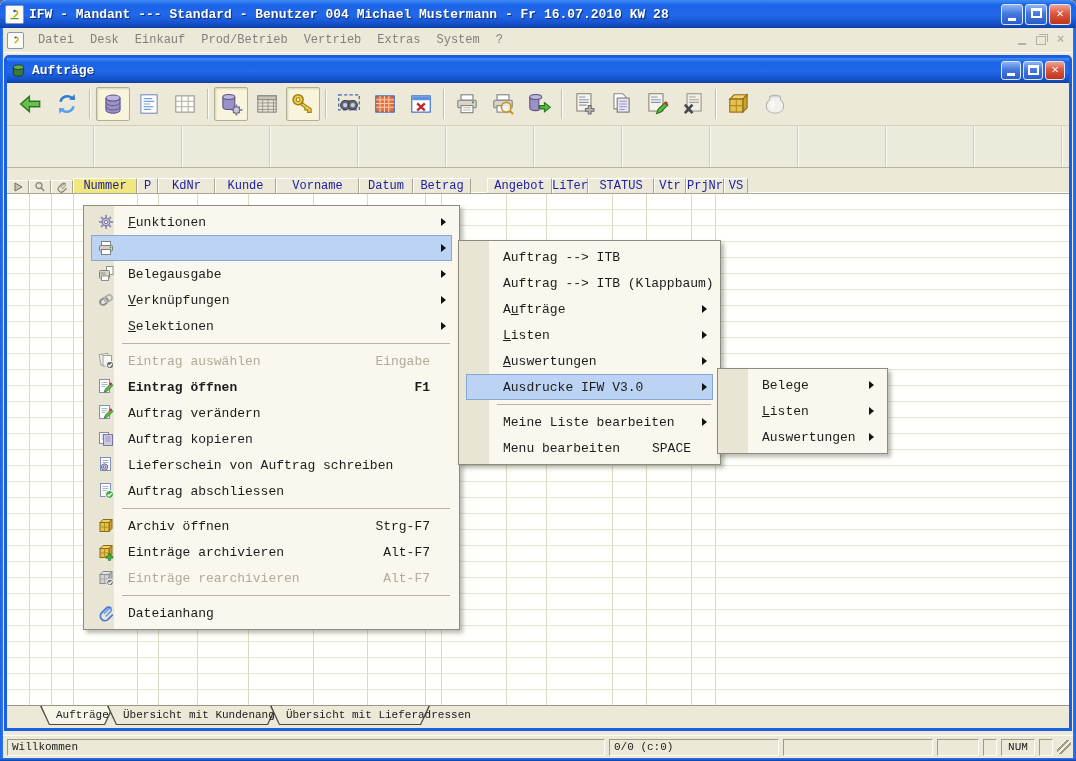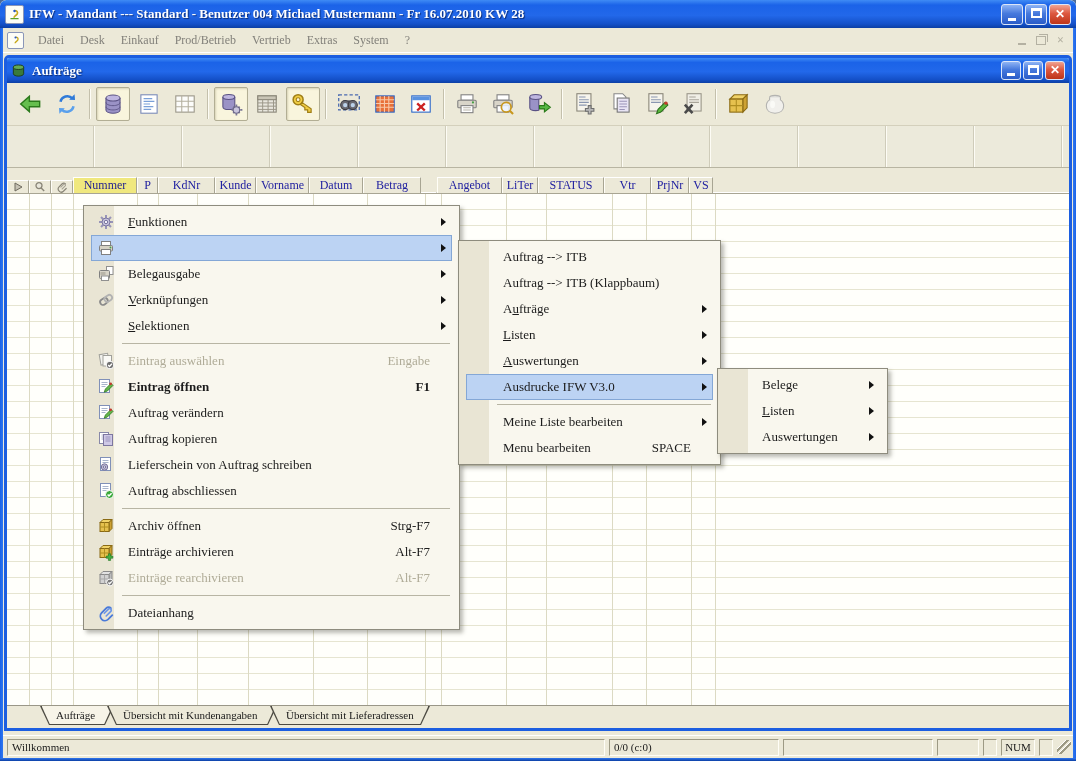--- a/index.html
+++ b/index.html
@@ -1,18 +1,18 @@
 <!DOCTYPE html>
 <html><head>
 <meta charset="utf-8">
 <style>
   html,body{margin:0;padding:0;background:#4a6a9a;}
   .screen{
     position:relative;width:1076px;height:761px;overflow:hidden;
-    font-family:Liberation Serif, serif;background:#ece9d8;
+    font-family:Liberation Mono, monospace;background:#ece9d8;
     border-radius:6px 6px 0 0;
   }
   
   .titlebar{
     position:absolute;left:0;top:0;width:100%;height:28px;
     background:linear-gradient(180deg,#3f8bf5 0%,#1b63e8 18%,#2268ea 55%,#1450c8 86%,#0c3fa4 100%);
     border-radius:6px 6px 0 0;display:flex;align-items:center;box-sizing:border-box;padding:0 5px;
   }
   .titlebar .ttext{color:#fff;font-weight:bold;font-size:13px;text-shadow:1px 1px 1px #0a2c78;margin-left:5px;white-space:nowrap;overflow:hidden;flex:1;}
   .capbtn{width:22px;height:21px;border-radius:3px;border:1px solid #dce6f8;margin-left:2px;
@@ -335,29 +335,29 @@
         </span>
       <span class="hc icn" style="width:22px">
           <svg width="12" height="12" viewBox="0 0 18 18" fill="none" stroke-linecap="round">
             <path d="M13.9 4.1a3.2 3.2 0 0 0-4.6 0L4.6 8.9a4.6 4.6 0 0 0 6.5 6.5l4.2-4.2" stroke="#8a8678" stroke-width="1.8"></path>
             <path d="M7.3 9.3l4.2-4.2a1.6 1.6 0 0 1 2.3 2.3l-4.6 4.6" stroke="#a8a496" stroke-width="1.6"></path>
           </svg>
         </span>
       <span class="hc hl" style="width:64px">Nummer</span>
       <span class="hc" style="width:21px">P</span>
       <span class="hc" style="width:57px">KdNr</span>
-      <span class="hc" style="width:41px">Kunde</span>
-      <span class="hc" style="width:53px">Vorname</span>
+      <span class="hc" style="width:61px">Kunde</span>
+      <span class="hc" style="width:83px">Vorname</span>
       <span class="hc" style="width:54px">Datum</span>
       <span class="hc" style="width:58px">Betrag</span>
       <span class="hc" style="width:16px"></span>
       <span class="hc" style="width:65px">Angebot</span>
       <span class="hc" style="width:36px">LiTer</span>
       <span class="hc" style="width:66px">STATUS</span>
-      <span class="hc" style="width:47px">Vtr</span>
+      <span class="hc" style="width:32px">Vtr</span>
       <span class="hc" style="width:38px">PrjNr</span>
       <span class="hc" style="width:24px">VS</span>
       <span class="hc fill"></span>
     </div>
 
     <div class="list">
       <div class="vline" style="left:22px"></div>
       <div class="vline" style="left:44px"></div>
       <div class="vline" style="left:66px"></div>
       <div class="vline" style="left:130px"></div>

